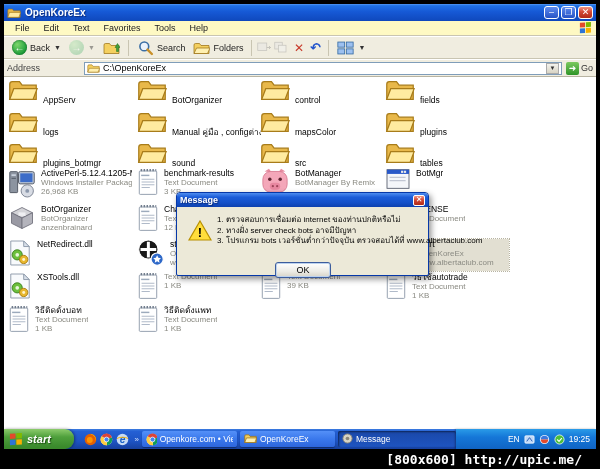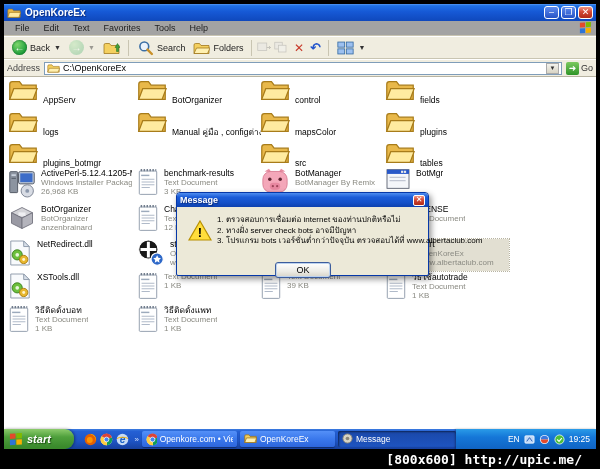--- a/index.html
+++ b/index.html
@@ -11,21 +11,21 @@
   .titlebar{position:absolute;left:0;top:0;right:0;height:17px;
     background:linear-gradient(180deg,#5398F5 0%,#2071E4 10%,#1659D6 45%,#0F48BC 100%);
     display:flex;align-items:center;padding:0 3px;color:#fff;}
   .titlebar .wtitle{font-size:10px;font-weight:bold;margin-left:4px;text-shadow:1px 1px 1px #0a2a7a;flex:1;white-space:nowrap;}
   .winbtn{width:15px;height:13px;margin-left:2px;border:1px solid #fff;border-radius:3px;
     display:flex;align-items:center;justify-content:center;font-size:9px;color:#fff;line-height:1;}
   .winbtn.minmax{background:linear-gradient(180deg,#5E8BEE,#2653C6);}
   .winbtn.close{background:linear-gradient(180deg,#F09484,#D24733 45%,#B02A17);font-weight:bold;}
 
   
-  .menubar{position:absolute;left:0;top:17px;right:0;height:15px;background:#a3a3a3;
+  .menubar{position:absolute;left:0;top:17px;right:0;height:15px;background:#fef9c3;
     border-bottom:1px solid #C9C5B2;display:flex;align-items:center;padding:0 4px;font-size:9px;color:#222;}
   .menubar .mitem{padding:1px 7px;cursor:default;}
   .menubar .spacer{flex:1;}
 
   
   .toolbar{position:absolute;left:0;top:33px;right:0;height:22px;background:#F0EDE0;
     border-bottom:1px solid #C9C5B2;display:flex;align-items:center;padding:0 4px;font-size:9px;color:#222;}
   .tbtn{display:flex;align-items:center;gap:3px;padding:1px 4px;height:18px;}
   .circ{width:15px;height:15px;border-radius:50%;display:flex;align-items:center;justify-content:center;
     color:#fff;font-size:10px;font-weight:bold;line-height:1;}
@@ -35,21 +35,21 @@
   .tsep{width:1px;height:16px;background:#C9C5B2;margin:0 4px;}
   .tico{width:17px;height:16px;display:flex;align-items:center;justify-content:center;}
   .grayed{opacity:.45;filter:grayscale(1);}
   .delx{color:#C83A2A;font-size:12px;font-weight:bold;}
   .undo{color:#2255CC;font-size:13px;font-weight:bold;transform:scaleX(-1);}
 
   
   .addrbar{position:absolute;left:0;top:56px;right:0;height:17px;background:#F0EDE0;
     border-bottom:1px solid #B8B4A2;display:flex;align-items:center;padding:0 3px;font-size:9px;}
   .addrbar .albl{color:#444;margin-right:4px;}
-  .addrfield{flex:1;height:13px;background:#fff;border:1px solid #7F9DB9;display:flex;align-items:center;padding:0 2px;gap:3px;}
+  .addrfield{flex:1;height:13px;background:#fff;border:1px solid #7F9DB9;display:flex;align-items:center;padding:0 2px;gap:3px;margin-left:40px;}
   .addrfield .aval{font-size:9px;color:#000;flex:1;white-space:nowrap;}
   .addrdrop{width:13px;height:11px;background:linear-gradient(180deg,#F4F3EE,#D8D4C4);border:1px solid #aaa;
     font-size:6px;display:flex;align-items:center;justify-content:center;color:#333;}
   .gobtn{display:flex;align-items:center;gap:2px;margin-left:4px;color:#333;}
   .goarrow{width:13px;height:13px;border-radius:2px;background:linear-gradient(180deg,#7CC95E,#2E9428);
     color:#fff;font-size:9px;font-weight:bold;display:flex;align-items:center;justify-content:center;}
 
   
   .content{position:absolute;left:0;top:73px;right:0;bottom:20px;background:#fff;}
   .tile{position:absolute;display:flex;align-items:flex-start;gap:5px;width:124px;cursor:default;}
@@ -290,20 +290,29 @@
             <span class="tname">plugins</span>
           </span>
         </div>
         <div class="tile folder" style="left: 4px; top: 65px;">
           <span class="ticon"><svg width="30" height="24" viewBox="0 0 34 27">
               <path d="M2 7 q0-3 3-3 h8 l3 4 h16 v16 H2 z" fill="#E8B84A" stroke="#A87C1A" stroke-width="1.4"></path>
               <path d="M2 24 l4.5-12 h26.5 l-4.5 12 z" fill="#FFEBA0" stroke="#A87C1A" stroke-width="1.4"></path>
             </svg></span>
           <span class="ttext">
             <span class="tname">plugins_botmgr</span>
+          </span>
+        </div>
+        <div class="tile folder" style="left: 133px; top: 65px;">
+          <span class="ticon"><svg width="30" height="24" viewBox="0 0 34 27">
+              <path d="M2 7 q0-3 3-3 h8 l3 4 h16 v16 H2 z" fill="#E8B84A" stroke="#A87C1A" stroke-width="1.4"></path>
+              <path d="M2 24 l4.5-12 h26.5 l-4.5 12 z" fill="#FFEBA0" stroke="#A87C1A" stroke-width="1.4"></path>
+            </svg></span>
+          <span class="ttext">
+            <span class="tname">sound</span>
           </span>
         </div>
         <div class="tile folder" style="left: 256px; top: 65px;">
           <span class="ticon"><svg width="30" height="24" viewBox="0 0 34 27">
               <path d="M2 7 q0-3 3-3 h8 l3 4 h16 v16 H2 z" fill="#E8B84A" stroke="#A87C1A" stroke-width="1.4"></path>
               <path d="M2 24 l4.5-12 h26.5 l-4.5 12 z" fill="#FFEBA0" stroke="#A87C1A" stroke-width="1.4"></path>
             </svg></span>
           <span class="ttext">
             <span class="tname">src</span>
           </span>

